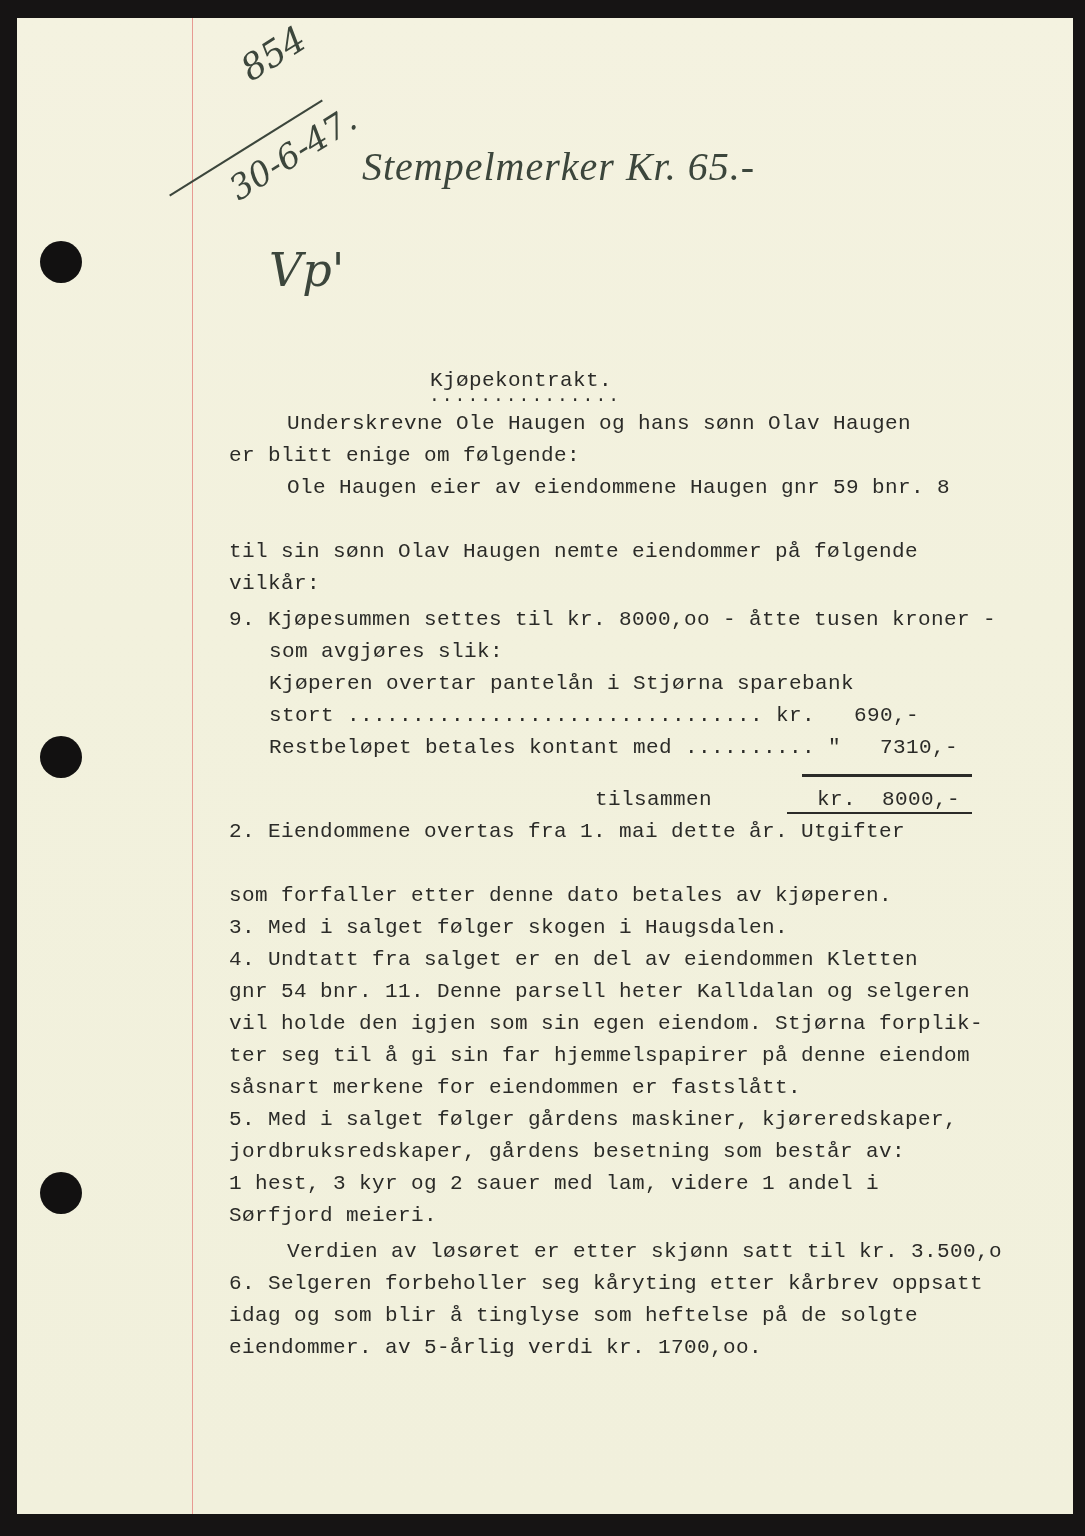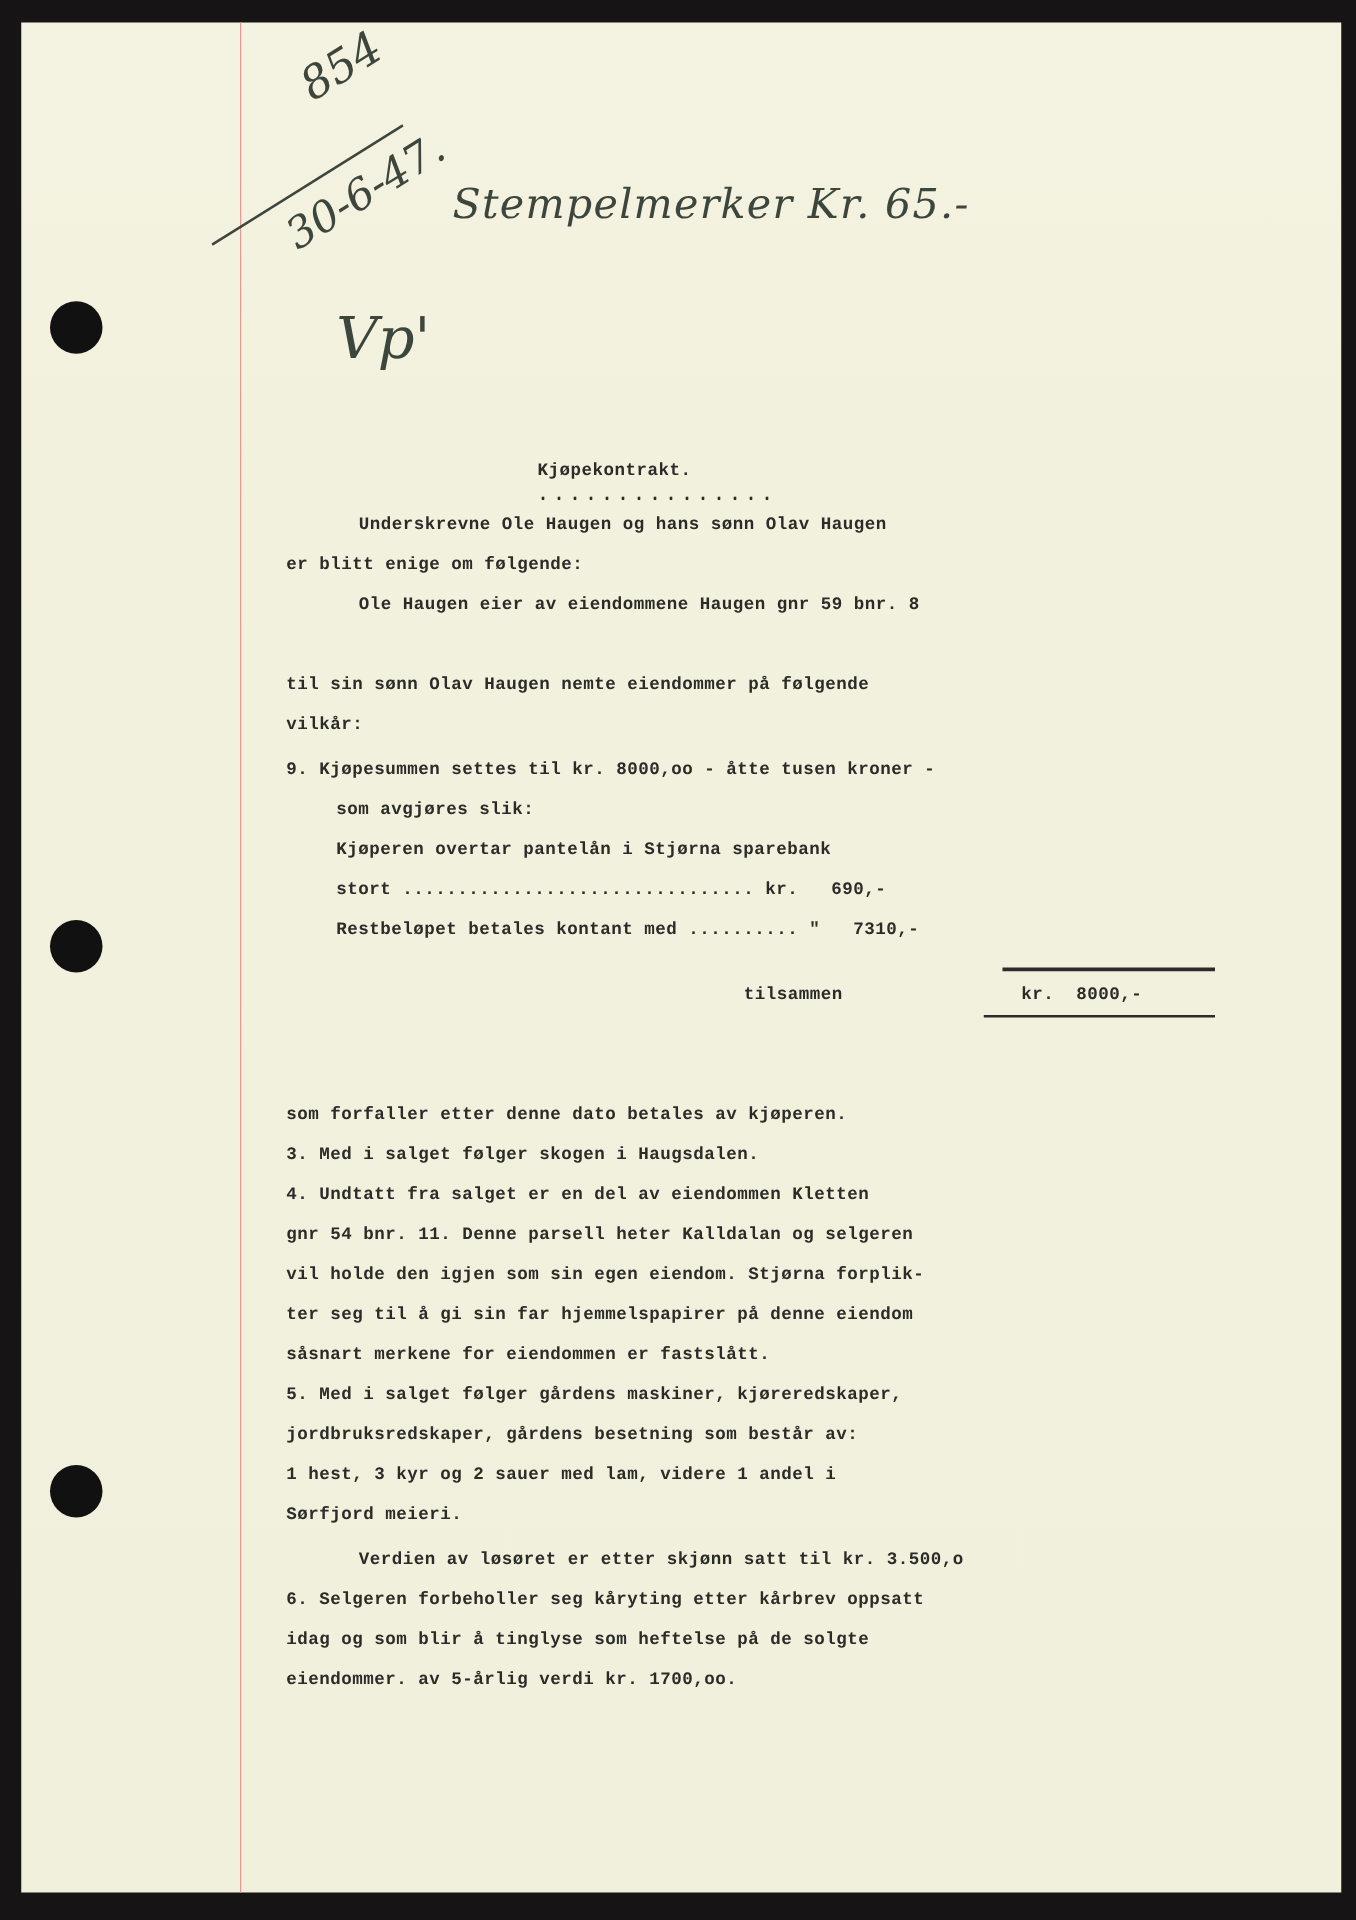--- a/index.html
+++ b/index.html
@@ -34,29 +34,29 @@
       color: #3c463c;
     }
     .hw-number { left: 238px; top: 30px; font-size: 36px; transform: rotate(-32deg); transform-origin: left bottom; }
     .hw-date { left: 226px; top: 132px; font-size: 34px; transform: rotate(-32deg); transform-origin: left bottom; }
     .hw-slash {
       position: absolute; left: 228px; top: 40px;
       width: 2px; height: 180px; background: #3c463c;
       transform: rotate(58deg); transform-origin: center;
     }
     .hw-initials { left: 252px; top: 225px; font-size: 46px; }
-    .hw-stamp { left: 345px; top: 125px; font-size: 33px; letter-spacing: 1px; }
+    .hw-stamp { left: 345px; top: 125px; font-size: 40px; letter-spacing: 1px; font-family: Liberation Serif, serif; }
     .typed {
       position: absolute;
       font-family: "Liberation Mono", "DejaVu Sans Mono", monospace;
-      font-size: 14px;
+      font-size: 21px;
       color: #2b2b28;
       white-space: pre;
       letter-spacing: 0.4px;
-      font-weight: bold;
+      font-weight: normal;
     }
     .title-dots {
       position: absolute;
       font-family: "Liberation Mono", monospace;
       font-size: 18px; color: #2b2b28; letter-spacing: 2px;
     }
     .rule {
       position: absolute; height: 3px; background: #2b2b28;
     }
   </style>
@@ -89,20 +89,21 @@
   <div class="typed" style="left:252px; top:622px;">som avgjøres slik:</div>
   <div class="typed" style="left:252px; top:654px;">Kjøperen overtar pantelån i Stjørna sparebank</div>
   <div class="typed" style="left:252px; top:686px;">stort ................................ kr.   690,-</div>
   <div class="typed" style="left:252px; top:718px;">Restbeløpet betales kontant med .......... "   7310,-</div>
 
   <div class="rule" style="left:785px; top:756px; width:170px;"></div>
   <div class="typed" style="left:578px; top:770px;">tilsammen</div>
   <div class="typed" style="left:800px; top:770px;">kr.  8000,-</div>
   <div class="rule" style="left:770px; top:794px; width:185px; height:2px;"></div>
 
+  <div class="typed" style="left:212px; top:802px;">2. Eiendommene overtas fra 1. mai dette år. Utgifter</div>
   <div class="typed" style="left:212px; top:866px;">som forfaller etter denne dato betales av kjøperen.</div>
   <div class="typed" style="left:212px; top:898px;">3. Med i salget følger skogen i Haugsdalen.</div>
   <div class="typed" style="left:212px; top:930px;">4. Undtatt fra salget er en del av eiendommen Kletten</div>
   <div class="typed" style="left:212px; top:962px;">gnr 54 bnr. 11. Denne parsell heter Kalldalan og selgeren</div>
   <div class="typed" style="left:212px; top:994px;">vil holde den igjen som sin egen eiendom. Stjørna forplik-</div>
   <div class="typed" style="left:212px; top:1026px;">ter seg til å gi sin far hjemmelspapirer på denne eiendom</div>
   <div class="typed" style="left:212px; top:1058px;">såsnart merkene for eiendommen er fastslått.</div>
   <div class="typed" style="left:212px; top:1090px;">5. Med i salget følger gårdens maskiner, kjøreredskaper,</div>
   <div class="typed" style="left:212px; top:1122px;">jordbruksredskaper, gårdens besetning som består av:</div>
   <div class="typed" style="left:212px; top:1154px;">1 hest, 3 kyr og 2 sauer med lam, videre 1 andel i</div>

